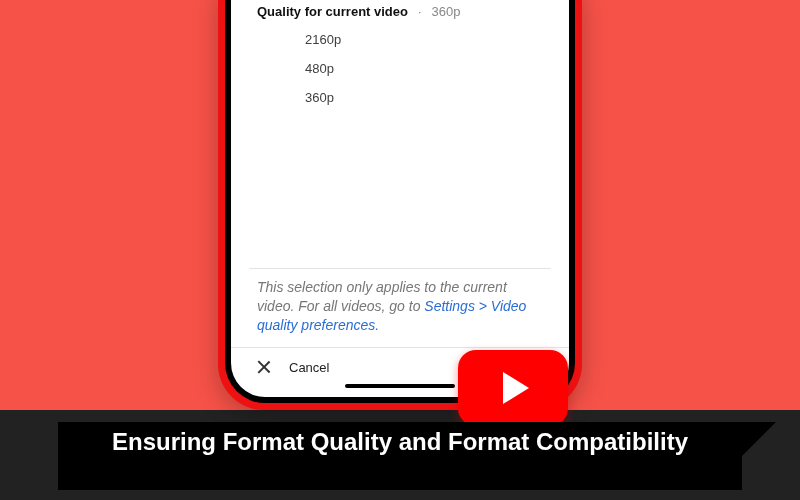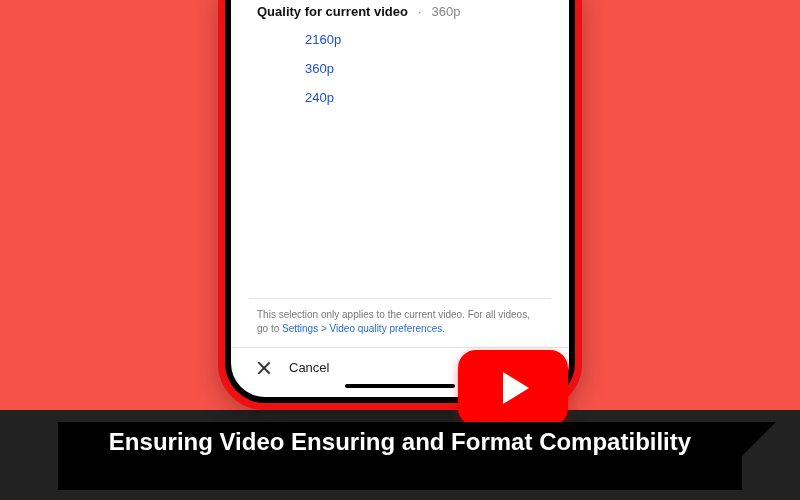--- a/index.html
+++ b/index.html
@@ -61,36 +61,36 @@
     color: #111;
   }
   .header-row .dot { color: #888; margin: 0 6px; font-weight: 400; }
   .header-row .cur { color: #888; font-weight: 400; }
   .options {
     flex: 1;
     padding: 2px 0 0 74px;
   }
   .opt {
     font-size: 13px;
-    color: #1d4ed8;
+    color: #404040;
     padding: 7px 0;
     cursor: pointer;
   }
   .divider { height: 1px; background: #e4e4e4; margin: 4px 18px 0; }
   .note {
     padding: 9px 26px 6px;
-    font-size: 10px;
+    font-size: 14px;
     line-height: 1.35;
     color: #777;
+    font-style: italic;
   }
   .note .link { color: #2a6dd4; }
   .divider2 { height: 1px; background: #e4e4e4; margin: 6px 0 0; }
   .cancel-row {
     display: flex;
-    align-items: center;
     gap: 18px;
     padding: 12px 26px 22px;
     cursor: pointer;
   }
   .cancel-row .x {
     width: 14px; height: 14px; position: relative;
   }
   .cancel-row .x::before, .cancel-row .x::after {
     content: ""; position: absolute; left: 6px; top: -1px;
     width: 1.5px; height: 16px; background: #333;
@@ -162,22 +162,22 @@
       <div class="screen">
 
         <div class="header-row">
           <span>Quality for current video</span>
           <span class="dot">·</span>
           <span class="cur">360p</span>
         </div>
 
         <div class="options">
           <div class="opt">2160p</div>
+          <div class="opt">480p</div>
           <div class="opt">360p</div>
-          <div class="opt">240p</div>
         </div>
 
         <div class="divider"></div>
 
         <div class="note">
           <span>This selection only applies to the current video. For all videos, go to </span><span class="link">Settings &gt; Video quality preferences.</span>
         </div>
 
         <div class="divider2"></div>
 
@@ -189,15 +189,15 @@
         <div class="home-ind"></div>
       </div>
     </div>
   </div>
 
   <div class="yt">
     <div class="tri"></div>
   </div>
 
   <div class="banner">
-    <div class="banner-text">Ensuring Video Ensuring and Format Compatibility</div>
+    <div class="banner-text">Ensuring Format Quality and Format Compatibility</div>
   </div>
 </div>
 
 </body></html>

